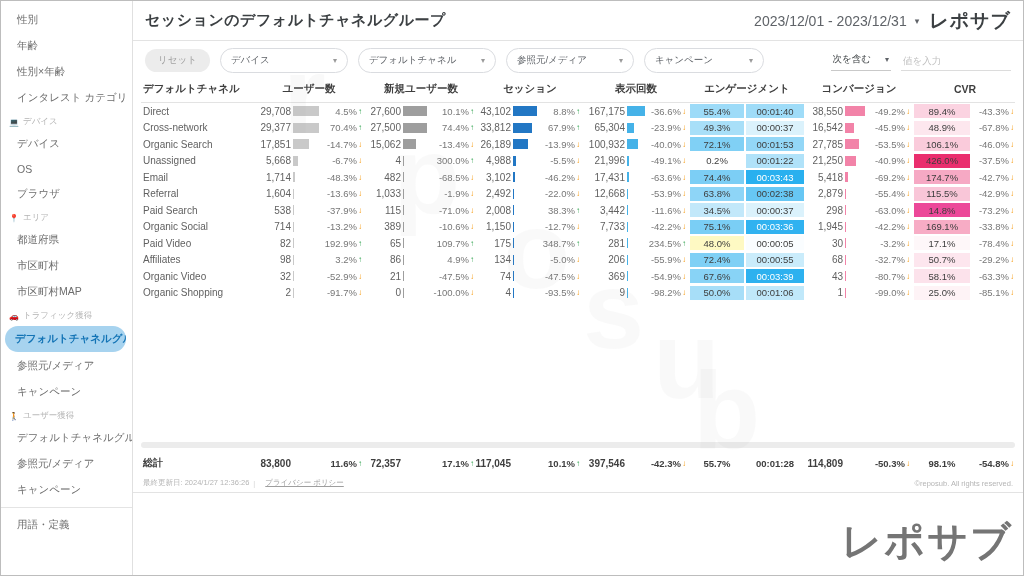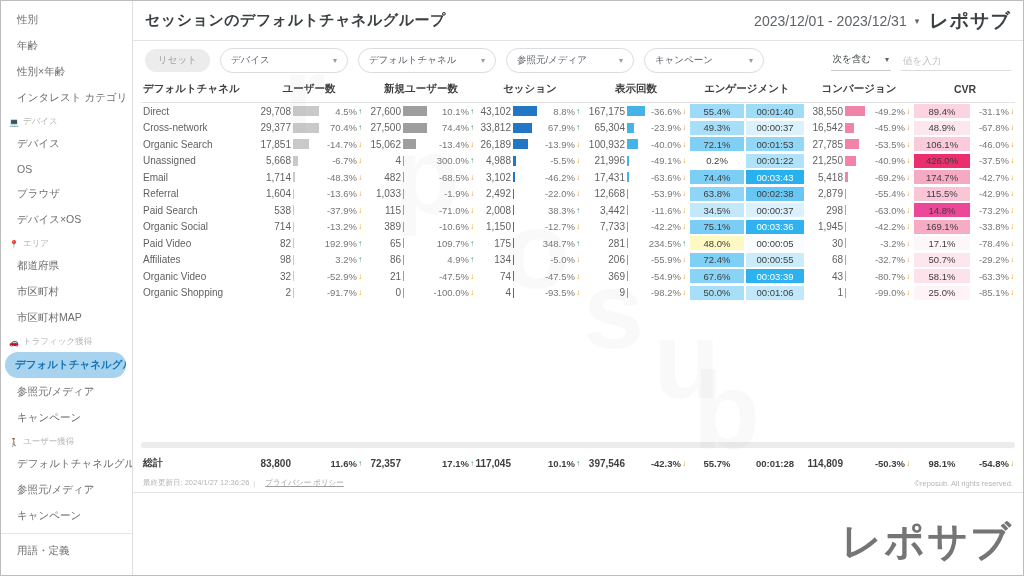--- a/index.html
+++ b/index.html
@@ -76,21 +76,20 @@
         <div class="sb-item">年齢</div>
         <div class="sb-item">性別×年齢</div>
         <div class="sb-item">インタレスト カテゴリ</div>
         <div class="sb-section">
           <span class="ic">💻</span>
           <span>デバイス</span>
         </div>
         <div class="sb-item">デバイス</div>
         <div class="sb-item">OS</div>
         <div class="sb-item">ブラウザ</div>
-        <div class="sb-item">デバイス×OS</div>
         <div class="sb-section">
           <span class="ic">📍</span>
           <span>エリア</span>
         </div>
         <div class="sb-item">都道府県</div>
         <div class="sb-item">市区町村</div>
         <div class="sb-item">市区町村MAP</div>
         <div class="sb-section">
           <span class="ic">🚗</span>
           <span>トラフィック獲得</span>
@@ -222,21 +221,21 @@
               <span class="bar-track" style="width: 20px;">
                 <span class="bar" style="background: rgb(242, 131, 168); width: 20px;"></span>
               </span>
             </span>
             <span class="cell-chg">
               <span>-49.2%</span>
               <span class="arrow" style="color: rgb(245, 147, 0);">↓</span>
             </span>
             <span class="heat" style="background: rgb(251, 211, 225);">89.4%</span>
             <span class="cell-chg">
-              <span>-31.1%</span>
+              <span>-43.3%</span>
               <span class="arrow" style="color: rgb(245, 147, 0);">↓</span>
             </span>
           </div>
           <div class="t-grid t-row">
             <span class="cell-ch">Cross-network</span>
             <span class="cell-val">
               <span>29,377</span>
               <span class="bar-track" style="width: 26px;">
                 <span class="bar" style="background: rgb(201, 201, 201); width: 25.7103px;"></span>
               </span>

